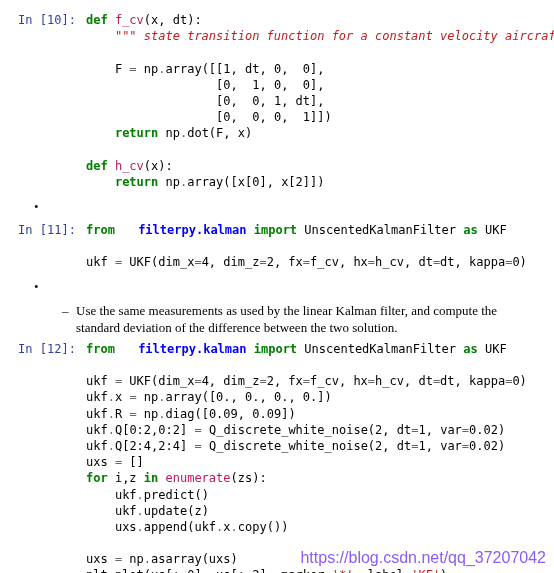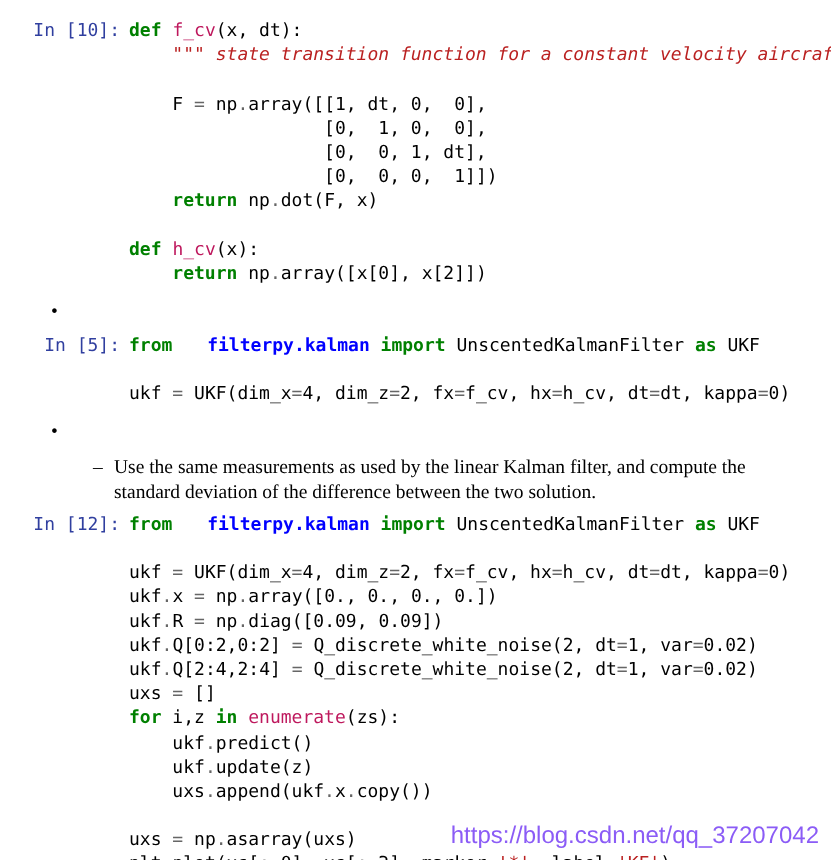--- a/index.html
+++ b/index.html
@@ -13,21 +13,21 @@
     background: #fff;
     line-height: 1.35;
   }
   .cell { display: flex; margin-bottom: 8px; }
   .prompt {
     color: #303F9F;
     font-family: 'DejaVu Sans Mono', Menlo, Consolas, monospace;
     font-size: 12px;
     white-space: pre;
     flex: 0 0 66px;
-    text-align: right;
+    text-align: center;
     padding-right: 6px;
   }
   .code {
     font-family: 'DejaVu Sans Mono', Menlo, Consolas, monospace;
     font-size: 12px;
     white-space: pre;
     flex: 1;
   }
   .kw { color: #008000; font-weight: bold; text-align: right; }
   .fn { color: #be185d; }
@@ -65,21 +65,21 @@
 
 <span class="kw">def</span> <span class="fn">h_cv</span><span>(x):</span>
     <span class="kw">return</span><span> np</span><span class="op">.</span><span>array([x[</span><span>0</span><span>], x[</span><span>2</span><span>]])</span></div>
 </div>
 
 <div class="bullet bullet-row">
   <div class="dot">•</div>
 </div>
 
 <div class="cell">
-  <div class="prompt">In [5]:</div>
+  <div class="prompt">In [11]:</div>
   <div class="code"><span class="kw">from</span><span class="nn"> filterpy.kalman </span><span class="kw">import</span><span> UnscentedKalmanFilter </span><span class="kw">as</span><span> UKF</span>
 
 <span>ukf </span><span class="op">=</span><span> UKF(dim_x</span><span class="op">=</span><span>4</span><span>, dim_z</span><span class="op">=</span><span>2</span><span>, fx</span><span class="op">=</span><span>f_cv, hx</span><span class="op">=</span><span>h_cv, dt</span><span class="op">=</span><span>dt, kappa</span><span class="op">=</span><span>0</span><span>)</span></div>
 </div>
 
 <div class="bullet bullet-row">
   <div class="dot">•</div>
 </div>
 <div class="bullet2 bullet-row">
   <div class="dash">–</div>

